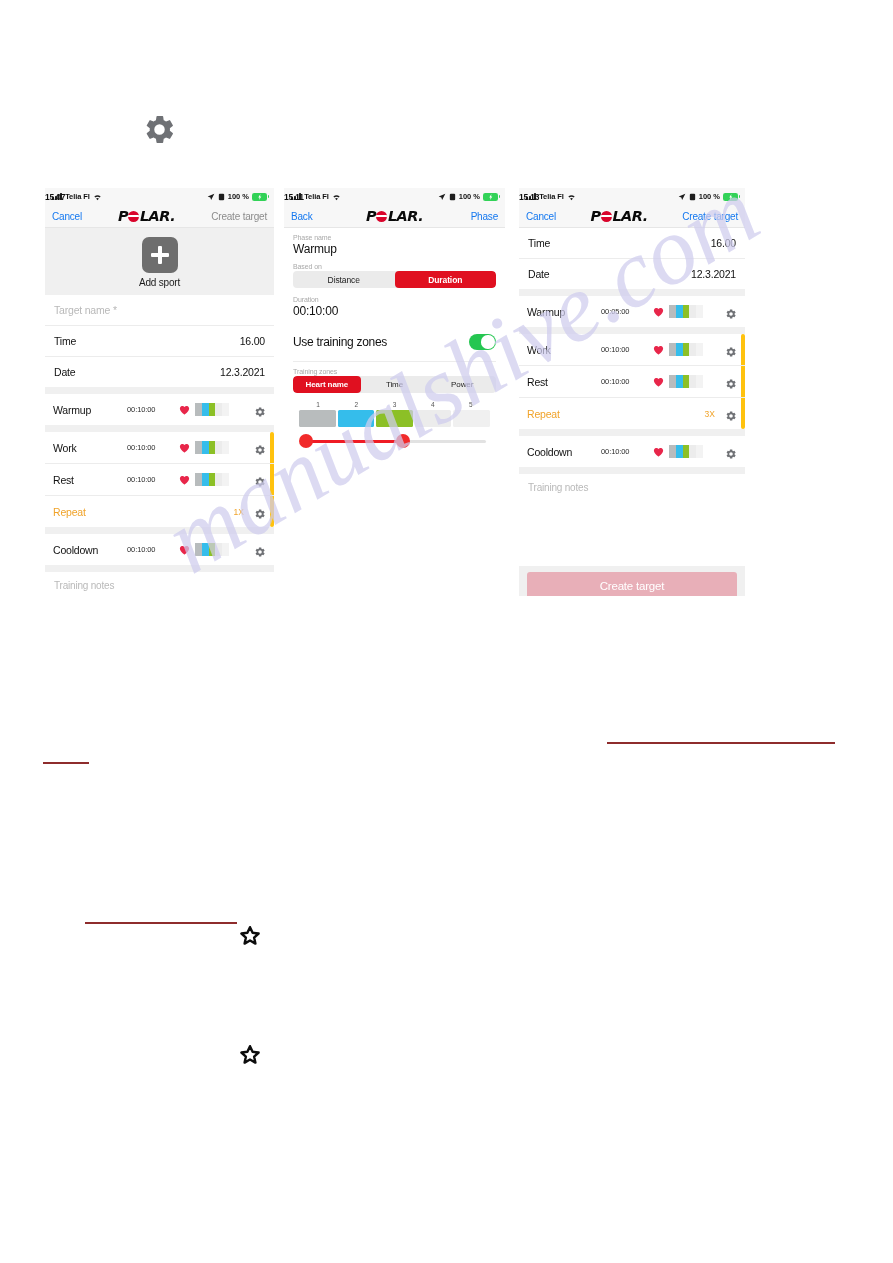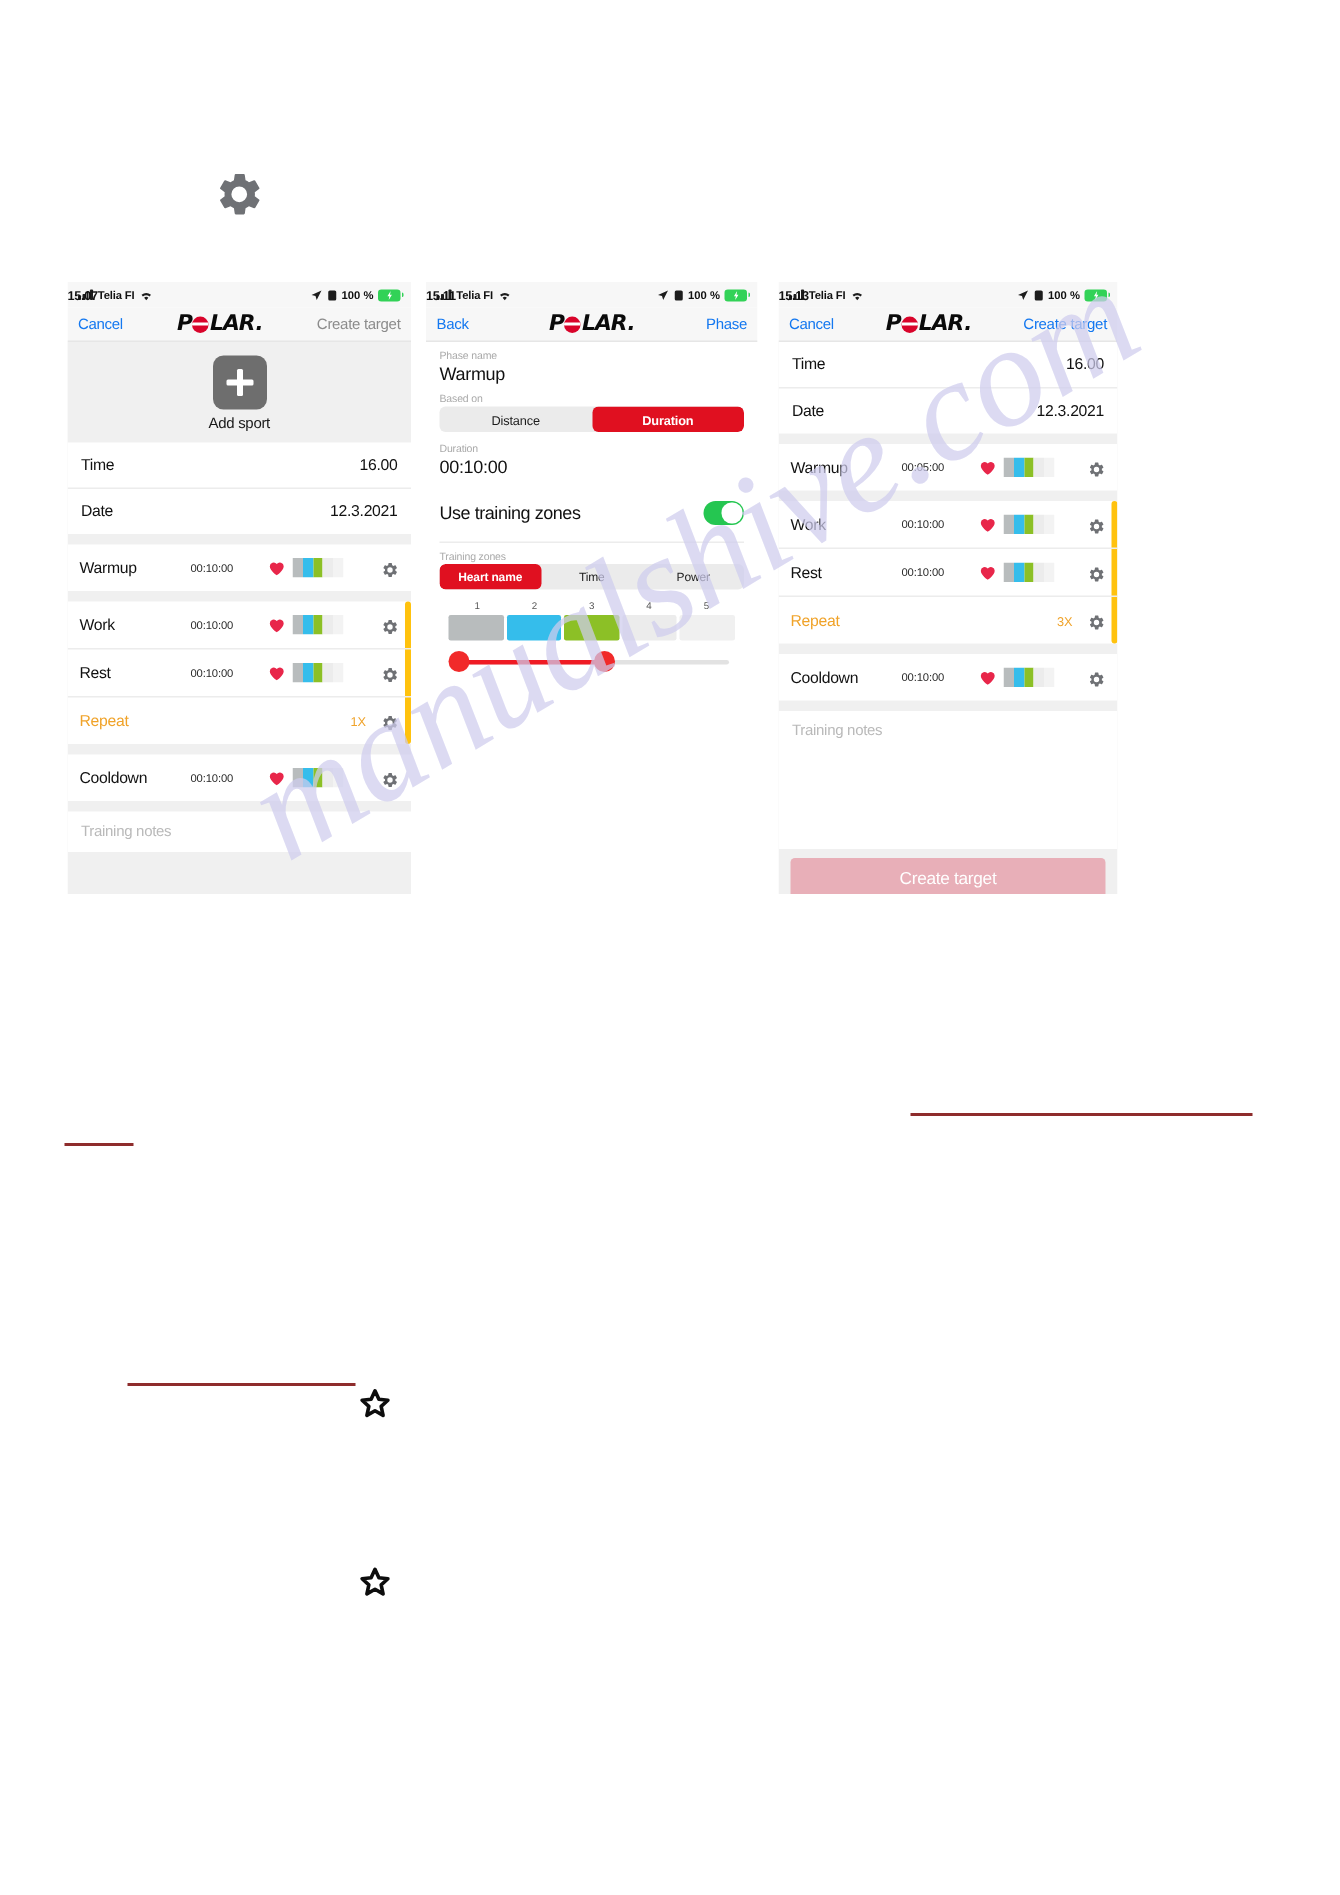--- a/index.html
+++ b/index.html
@@ -477,20 +477,23 @@
   </div>
 
   <div class="screen-body">
 
     <div class="add-sport-block">
       <div class="add-sport-sq"></div>
       <div class="add-sport-label">Add sport</div>
     </div>
 
     <div class="card">
+      <div class="row placeholder">
+        <span class="lbl">Target name *</span>
+      </div>
       <div class="row">
         <span class="lbl">Time</span>
         <span class="val">16.00</span>
       </div>
       <div class="row">
         <span class="lbl">Date</span>
         <span class="val">12.3.2021</span>
       </div>
     </div>
 

